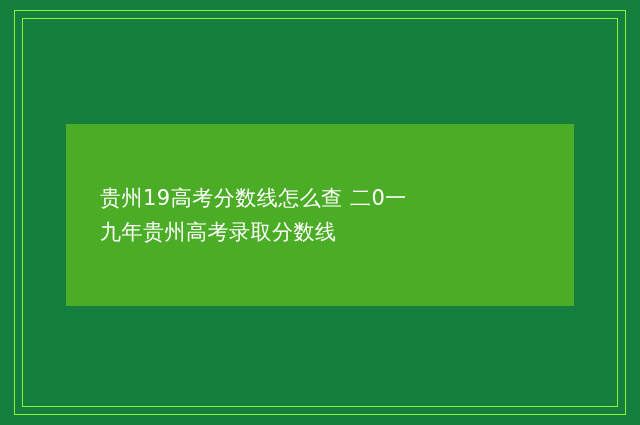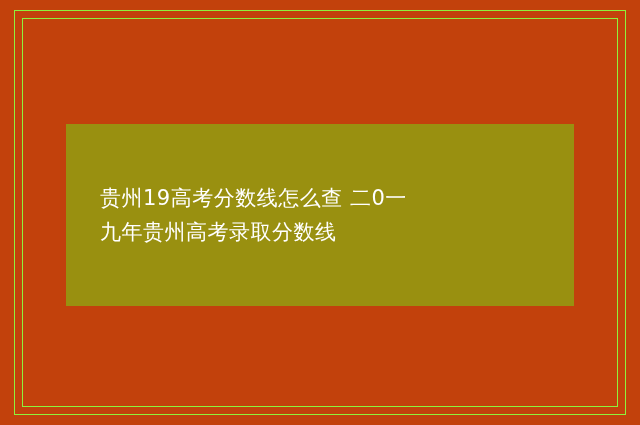--- a/index.html
+++ b/index.html
@@ -9,21 +9,21 @@
   body {
     width: 640px;
     height: 425px;
     background: #ffffff;
     font-family: "DejaVu Sans", "Liberation Sans", sans-serif;
   }
   #banner {
     position: relative;
     width: 640px;
     height: 425px;
-    background: #c2410c;
+    background: #15803d;
     box-sizing: border-box;
     overflow: hidden;
   }
   
   #frame-outer {
     position: absolute;
     left: 14px;
     top: 10px;
     right: 14px;
     bottom: 10px;

